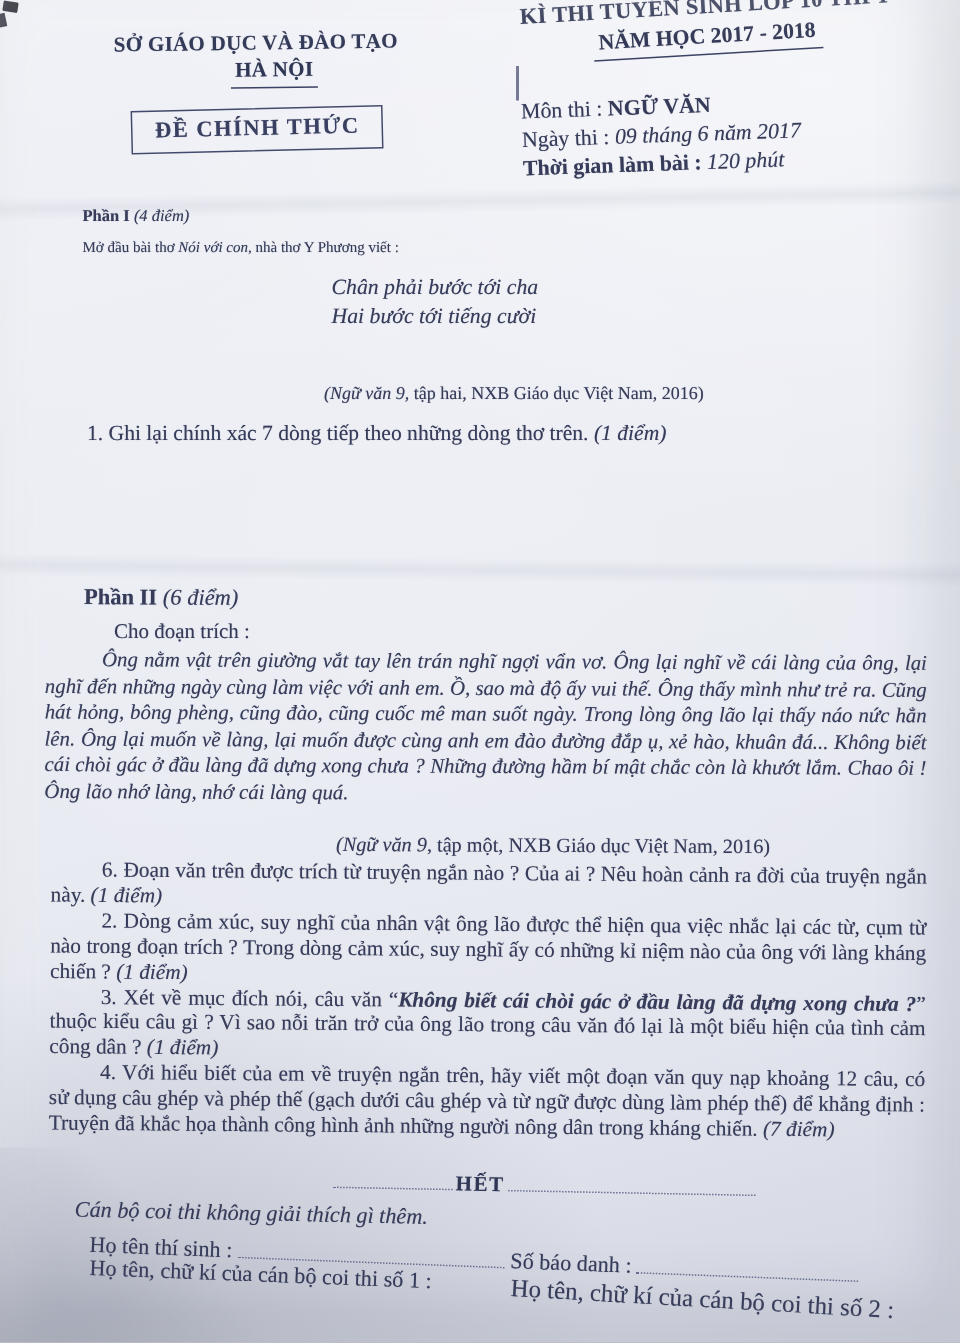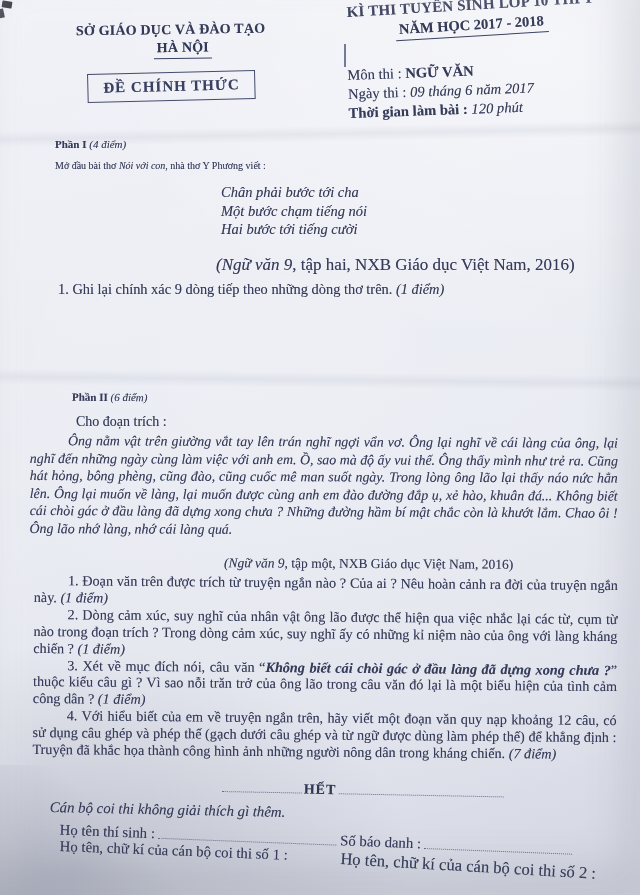--- a/index.html
+++ b/index.html
@@ -34,26 +34,26 @@
   .stamp{display:inline-block;margin-top:13px;border:1.6px solid #434a6b;padding:4px 15px 5px;font-size:15px;letter-spacing:1px;transform:rotate(-.6deg);color:#394061;}
   .hdr-right{top:6px;left:314px;width:312px;transform:rotate(-3.4deg);transform-origin:left top;font-weight:bold;color:#2e3452;}
   .hdr-right .t1{font-size:15px;letter-spacing:.2px;}
   .hdr-right .t2{display:inline-block;font-size:14.5px;margin-top:3px;border-bottom:1.7px solid #3a4162;padding:0 4px 2px;}
   .tick{top:44px;left:344px;width:1.5px;height:23px;background:#4c5274;opacity:.75;}
   .meta{top:66px;left:347px;width:280px;font-size:14.6px;line-height:19px;transform:rotate(-2deg);transform-origin:left top;}
   
   .p1-head{top:138px;left:55px;font-size:11px;}
   .p1-intro{top:160px;left:55px;font-size:10px;text-align:center;}
   .poem{top:183px;left:178px;font-size:14.5px;line-height:18.6px;font-style:italic;margin-left:43px;}
-  .p1-src{top:255px;left:216px;font-size:17px;}
+  .p1-src{top:255px;left:216px;font-size:12px;}
   .q{margin:0;text-align:justify;}
   .p1-q{top:279px;left:25px;width:592px;font-size:14.4px;line-height:21.8px;}
   .p1-q p{text-indent:33px;}
   
-  .p2-head{top:391px;left:72px;font-size:11px;transform:rotate(.3deg);}
+  .p2-head{top:391px;left:56px;font-size:15px;transform:rotate(.3deg);}
   .p2-intro{top:414px;left:76px;font-size:14px;}
   .passage{top:432px;left:30px;width:588px;font-size:13.9px;line-height:17.6px;font-style:italic;text-align:justify;text-indent:38px;transform:rotate(.25deg);transform-origin:left top;}
   .p2-src{top:556px;left:224px;font-size:13.5px;transform:rotate(.3deg);}
   .p2-q{top:572px;left:34px;width:584px;font-size:14.2px;line-height:16.9px;transform:rotate(.5deg);transform-origin:left top;}
   .p2-q p{text-indent:34px;}
   
   .dots{display:inline-block;border-bottom:1.3px dotted #686e90;height:.85em;vertical-align:baseline;}
   .het{top:779px;left:222px;transform:rotate(1.1deg);transform-origin:left top;font-size:14px;white-space:nowrap;}
   .het .dots{width:80px;}
   .het .dots.r{width:165px;}
@@ -105,39 +105,38 @@
   </div>
 
   <div class="abs p1-head">
     <span class="bd">Phần I</span>
     <span class="it">(4 điểm)</span>
   </div>
   <div class="abs p1-intro"><span>Mở đầu bài thơ </span><span class="it">Nói với con</span><span>, nhà thơ Y Phương viết :</span></div>
 
   <div class="abs poem">
     <div>Chân phải bước tới cha</div>
-    <div>Một bước chạm tiếng nói</div>
     <div>Hai bước tới tiếng cười</div>
   </div>
   <div class="abs p1-src"><span class="it">(Ngữ văn 9</span><span>, tập hai, NXB Giáo dục Việt Nam, 2016)</span></div>
 
   <div class="abs p1-q">
-    <p class="q"><span>1. Ghi lại chính xác 9 dòng tiếp theo những dòng thơ trên. </span><span class="it">(1 điểm)</span></p>
+    <p class="q"><span>1. Ghi lại chính xác 7 dòng tiếp theo những dòng thơ trên. </span><span class="it">(1 điểm)</span></p>
   </div>
 
   <div class="abs p2-head">
     <span class="bd">Phần II</span>
     <span class="it">(6 điểm)</span>
   </div>
   <div class="abs p2-intro">Cho đoạn trích :</div>
   <div class="abs passage">Ông nằm vật trên giường vắt tay lên trán nghĩ ngợi vẩn vơ. Ông lại nghĩ về cái làng của ông, lại nghĩ đến những ngày cùng làm việc với anh em. Ồ, sao mà độ ấy vui thế. Ông thấy mình như trẻ ra. Cũng hát hỏng, bông phèng, cũng đào, cũng cuốc mê man suốt ngày. Trong lòng ông lão lại thấy náo nức hẳn lên. Ông lại muốn về làng, lại muốn được cùng anh em đào đường đắp ụ, xẻ hào, khuân đá... Không biết cái chòi gác ở đầu làng đã dựng xong chưa ? Những đường hầm bí mật chắc còn là khướt lắm. Chao ôi ! Ông lão nhớ làng, nhớ cái làng quá.</div>
   <div class="abs p2-src"><span class="it">(Ngữ văn 9</span><span>, tập một, NXB Giáo dục Việt Nam, 2016)</span></div>
 
   <div class="abs p2-q">
-    <p class="q"><span>1. Đoạn văn trên được trích từ truyện ngắn nào ? Của ai ? Nêu hoàn cảnh ra đời của truyện ngắn này. </span><span class="it">(1 điểm)</span></p>
+    <p class="q"><span>6. Đoạn văn trên được trích từ truyện ngắn nào ? Của ai ? Nêu hoàn cảnh ra đời của truyện ngắn này. </span><span class="it">(1 điểm)</span></p>
     <p class="q"><span>2. Dòng cảm xúc, suy nghĩ của nhân vật ông lão được thể hiện qua việc nhắc lại các từ, cụm từ nào trong đoạn trích ? Trong dòng cảm xúc, suy nghĩ ấy có những kỉ niệm nào của ông với làng kháng chiến ? </span><span class="it">(1 điểm)</span></p>
     <p class="q"><span>3. Xét về mục đích nói, câu văn “</span><span class="it bd">Không biết cái chòi gác ở đầu làng đã dựng xong chưa ?</span><span>” thuộc kiểu câu gì ? Vì sao nỗi trăn trở của ông lão trong câu văn đó lại là một biểu hiện của tình cảm công dân ? </span><span class="it">(1 điểm)</span></p>
     <p class="q"><span>4. Với hiểu biết của em về truyện ngắn trên, hãy viết một đoạn văn quy nạp khoảng 12 câu, có sử dụng câu ghép và phép thế (gạch dưới câu ghép và từ ngữ được dùng làm phép thế) để khẳng định : Truyện đã khắc họa thành công hình ảnh những người nông dân trong kháng chiến. </span><span class="it">(7 điểm)</span></p>
   </div>
 
   <div class="abs het">
     <span class="dots"></span><span class="lbl">HẾT</span><span class="dots r"></span>
   </div>
 
   <div class="abs note">Cán bộ coi thi không giải thích gì thêm.</div>

